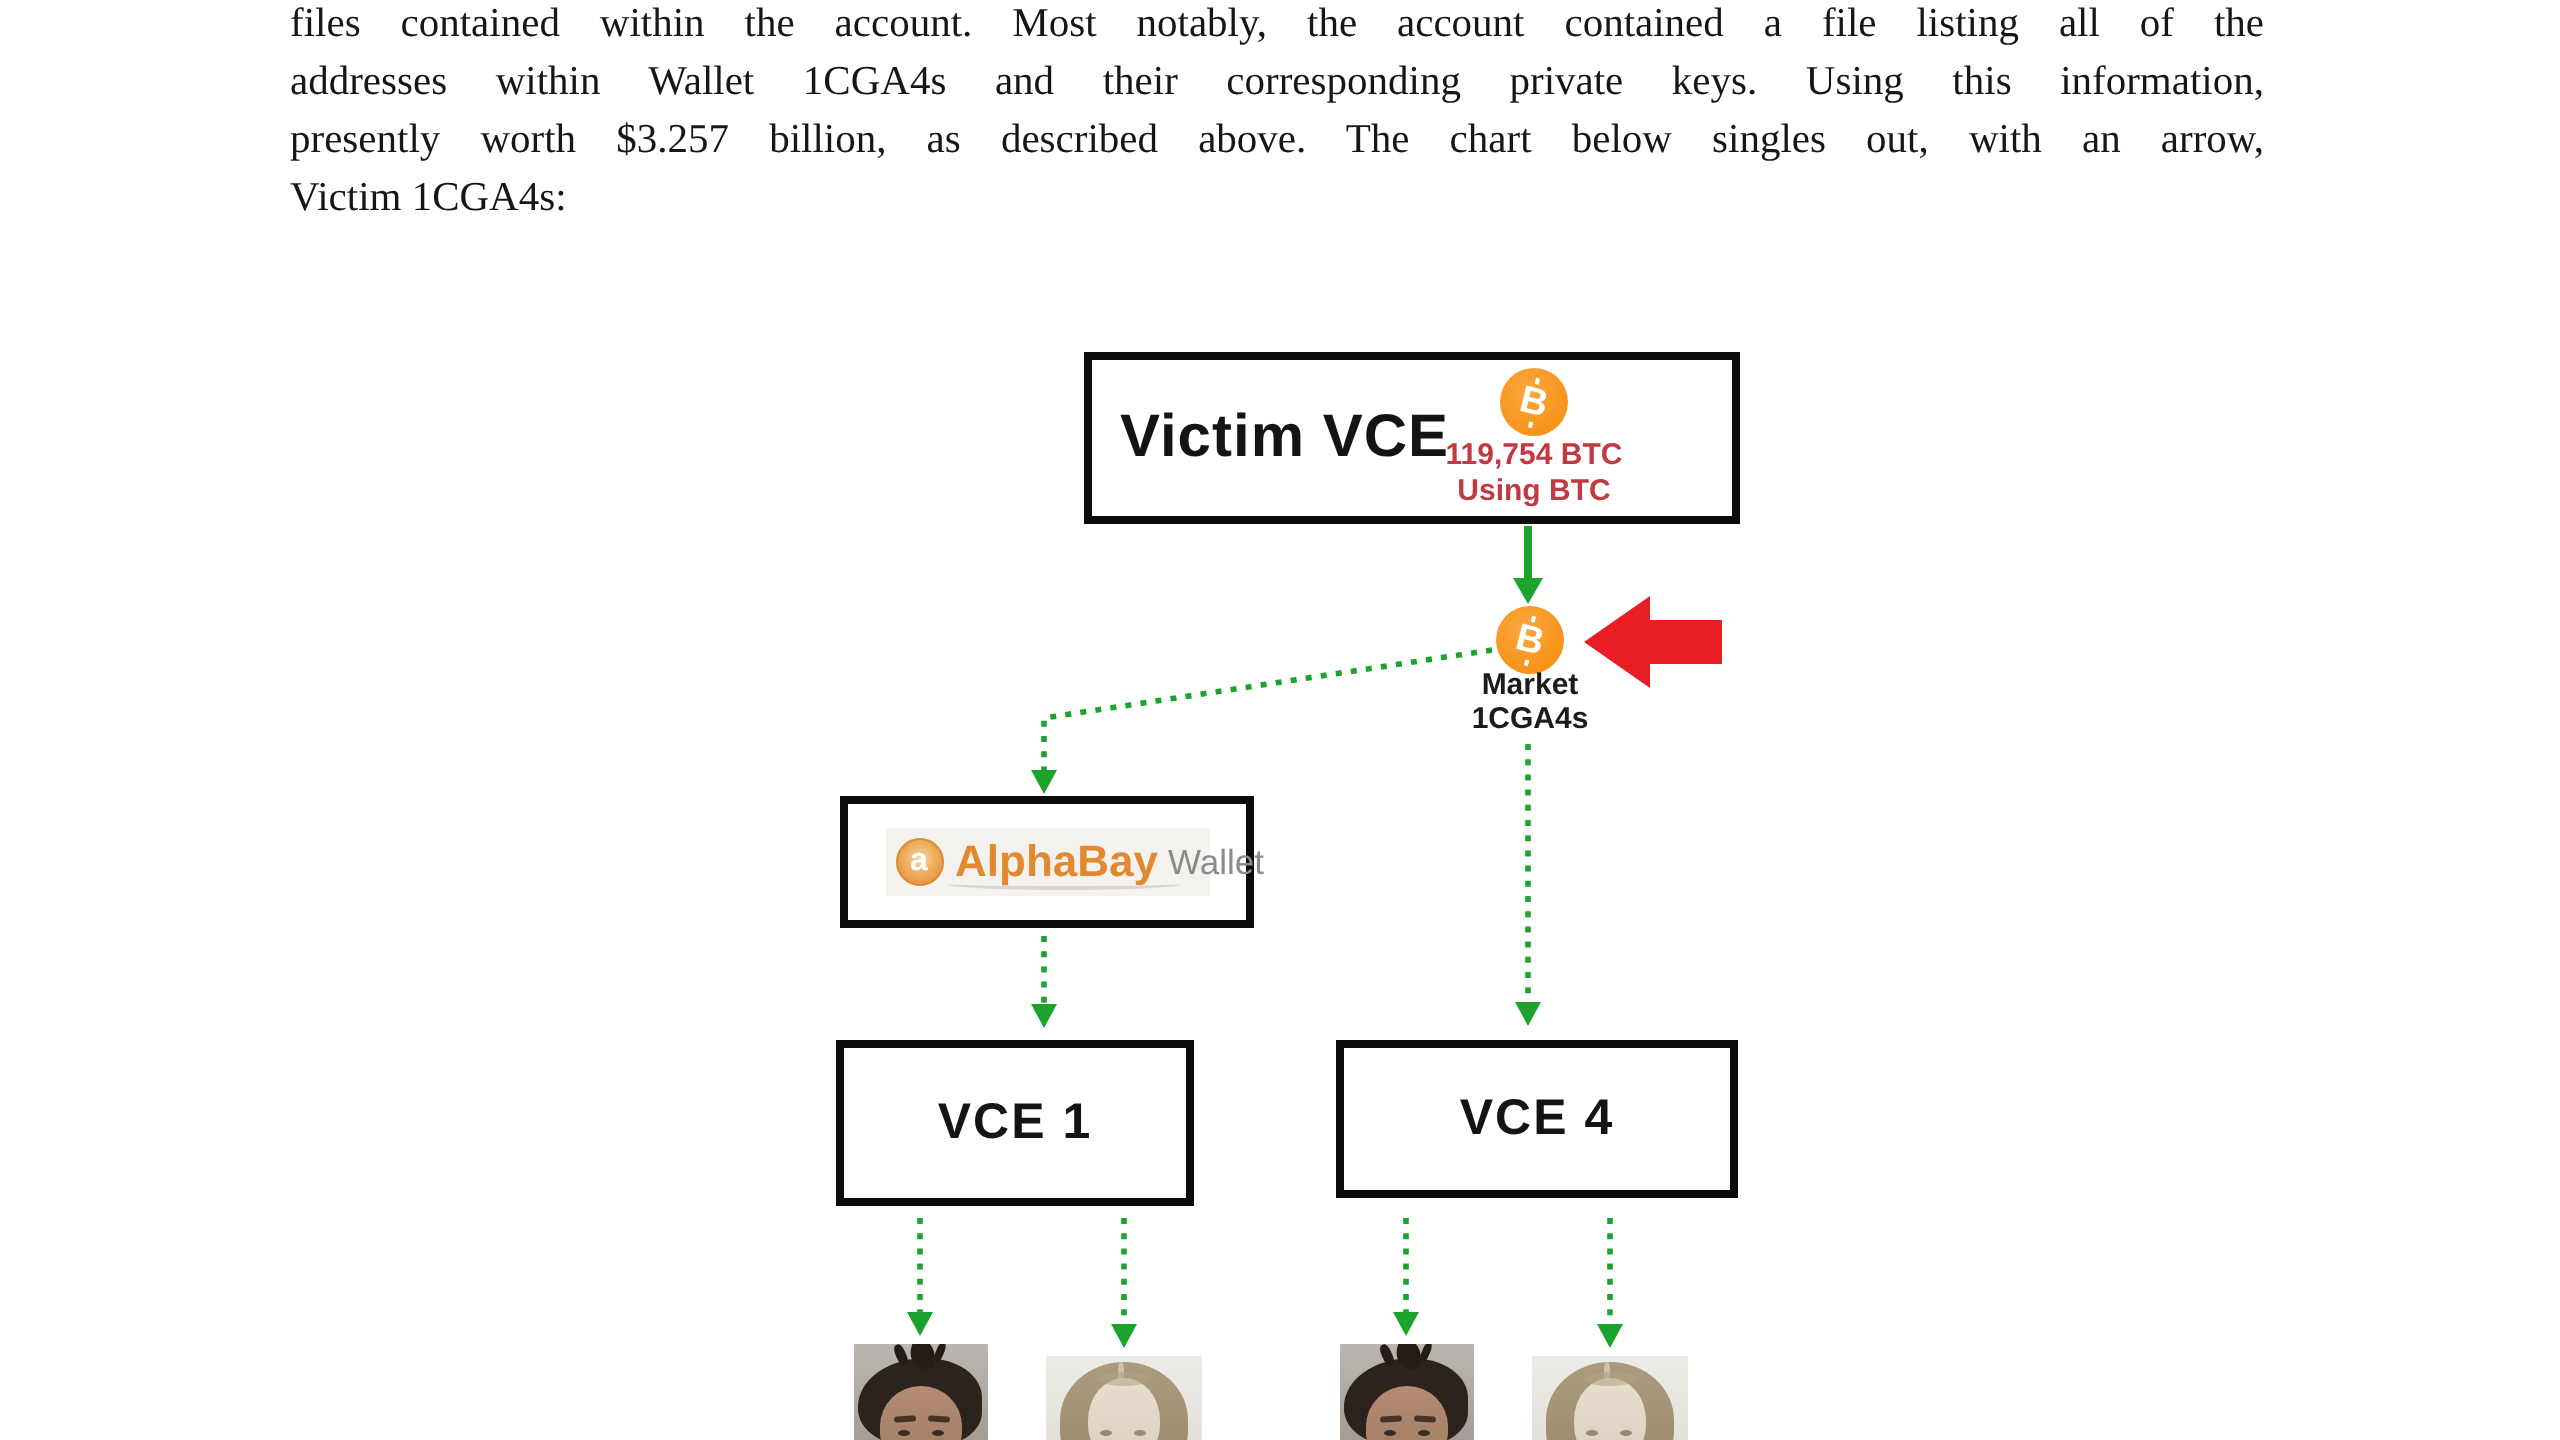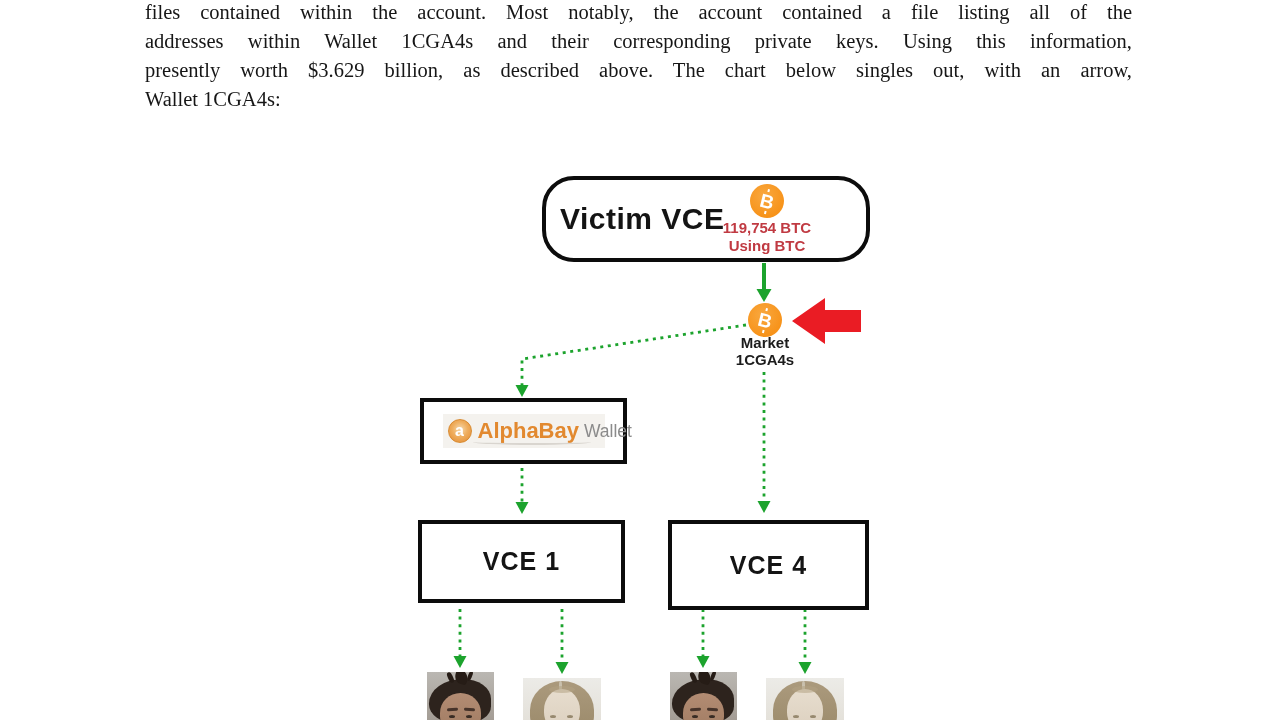--- a/index.html
+++ b/index.html
@@ -13,21 +13,21 @@
     font-size: 20.5px; line-height: 29px; color: #161616;
   }
   .doc-line { text-align: justify; text-align-last: justify; white-space: normal; }
   .doc-line.last { text-align: left; text-align-last: left; }
 
   
   .dbox {
     position: absolute; background: #ffffff; border: 4px solid #0c0c0c;
     display: flex; align-items: center; justify-content: center;
   }
-  .victim-box { left: 542px; top: 176px; width: 328px; height: 86px; justify-content: flex-start; border-radius: 32px; }
+  .victim-box { left: 542px; top: 176px; width: 328px; height: 86px; justify-content: flex-start; }
   .victim-label {
     font-weight: bold; font-size: 30px; color: #141414; letter-spacing: 0.5px;
     margin-left: 14px;
   }
   .victim-btc {
     position: absolute; left: 156px; top: 4px; width: 130px;
     display: flex; flex-direction: column; align-items: center;
   }
   .btc-caption {
     margin-top: 1px; text-align: center; font-weight: bold; font-size: 15px;
@@ -71,22 +71,22 @@
     color: #ffffff; font-size: 16px; font-weight: bold; line-height: 1;
   }
   .ab-name { margin-left: 6px; font-size: 22px; font-weight: 600; color: var(--alphabay-orange, #e2892f); }
   .ab-suffix { margin-left: 5px; font-size: 17.5px; color: var(--market-gray, #8b8b8b); }
   .ab-swoosh {
     position: absolute; left: 30px; bottom: 3px; width: 118px; height: 6px;
     border-bottom: 2px solid #d9d5cf; border-radius: 50%;
   }
 
   
-  .vce1-box { left: 418px; top: 520px; width: 207px; height: 83px; }
-  .vce4-box { left: 668px; top: 520px; width: 201px; height: 90px; text-align: right; }
+  .vce1-box { left: 418px; top: 520px; width: 179px; height: 83px; }
+  .vce4-box { left: 668px; top: 520px; width: 201px; height: 79px; text-align: right; }
   .vce-label { font-weight: bold; font-size: 25px; color: #141414; letter-spacing: 1px; }
 
   
   .connector-layer { position: absolute; left: 0; top: 0; pointer-events: none; }
   .g-solid { stroke: var(--arrow-green, #1ca32d); stroke-width: 4; fill: none; }
   .g-dash  { stroke: var(--arrow-green, #1ca32d); stroke-width: 2.8; fill: none; stroke-dasharray: 3 4.6; }
   .g-head  { fill: var(--arrow-green, #1ca32d); }
   .red-arrow-shape { fill: var(--red-arrow, #ea1c24); }
 
   
@@ -116,22 +116,22 @@
   .photo2 { left: 523px; top: 678px; }
   .photo3 { left: 670px; top: 672px; }
   .photo4 { left: 766px; top: 678px; }
 </style>
 </head>
 <body>
 
 <div class="doc-text">
   <div class="doc-line">files contained within the account.  Most notably, the account contained a file listing all of the</div>
   <div class="doc-line">addresses within Wallet 1CGA4s and their corresponding private keys.  Using this information,</div>
-  <div class="doc-line">presently worth $3.629 billion, as described above.  The chart below singles out, with an arrow,</div>
-  <div class="doc-line last">Wallet 1CGA4s:</div>
+  <div class="doc-line">presently worth $3.257 billion, as described above.  The chart below singles out, with an arrow,</div>
+  <div class="doc-line last">Victim 1CGA4s:</div>
 </div>
 
 <svg class="connector-layer" width="1280" height="720">
 
   <line class="g-solid" x1="764" y1="263" x2="764" y2="290"></line>
   <polygon class="g-head" points="764,302 756.5,289 771.5,289"></polygon>
 
   <polyline class="g-dash" points="746,325 522,359 522,387"></polyline>
   <polygon class="g-head" points="522,397 515.5,385 528.5,385"></polygon>
 

